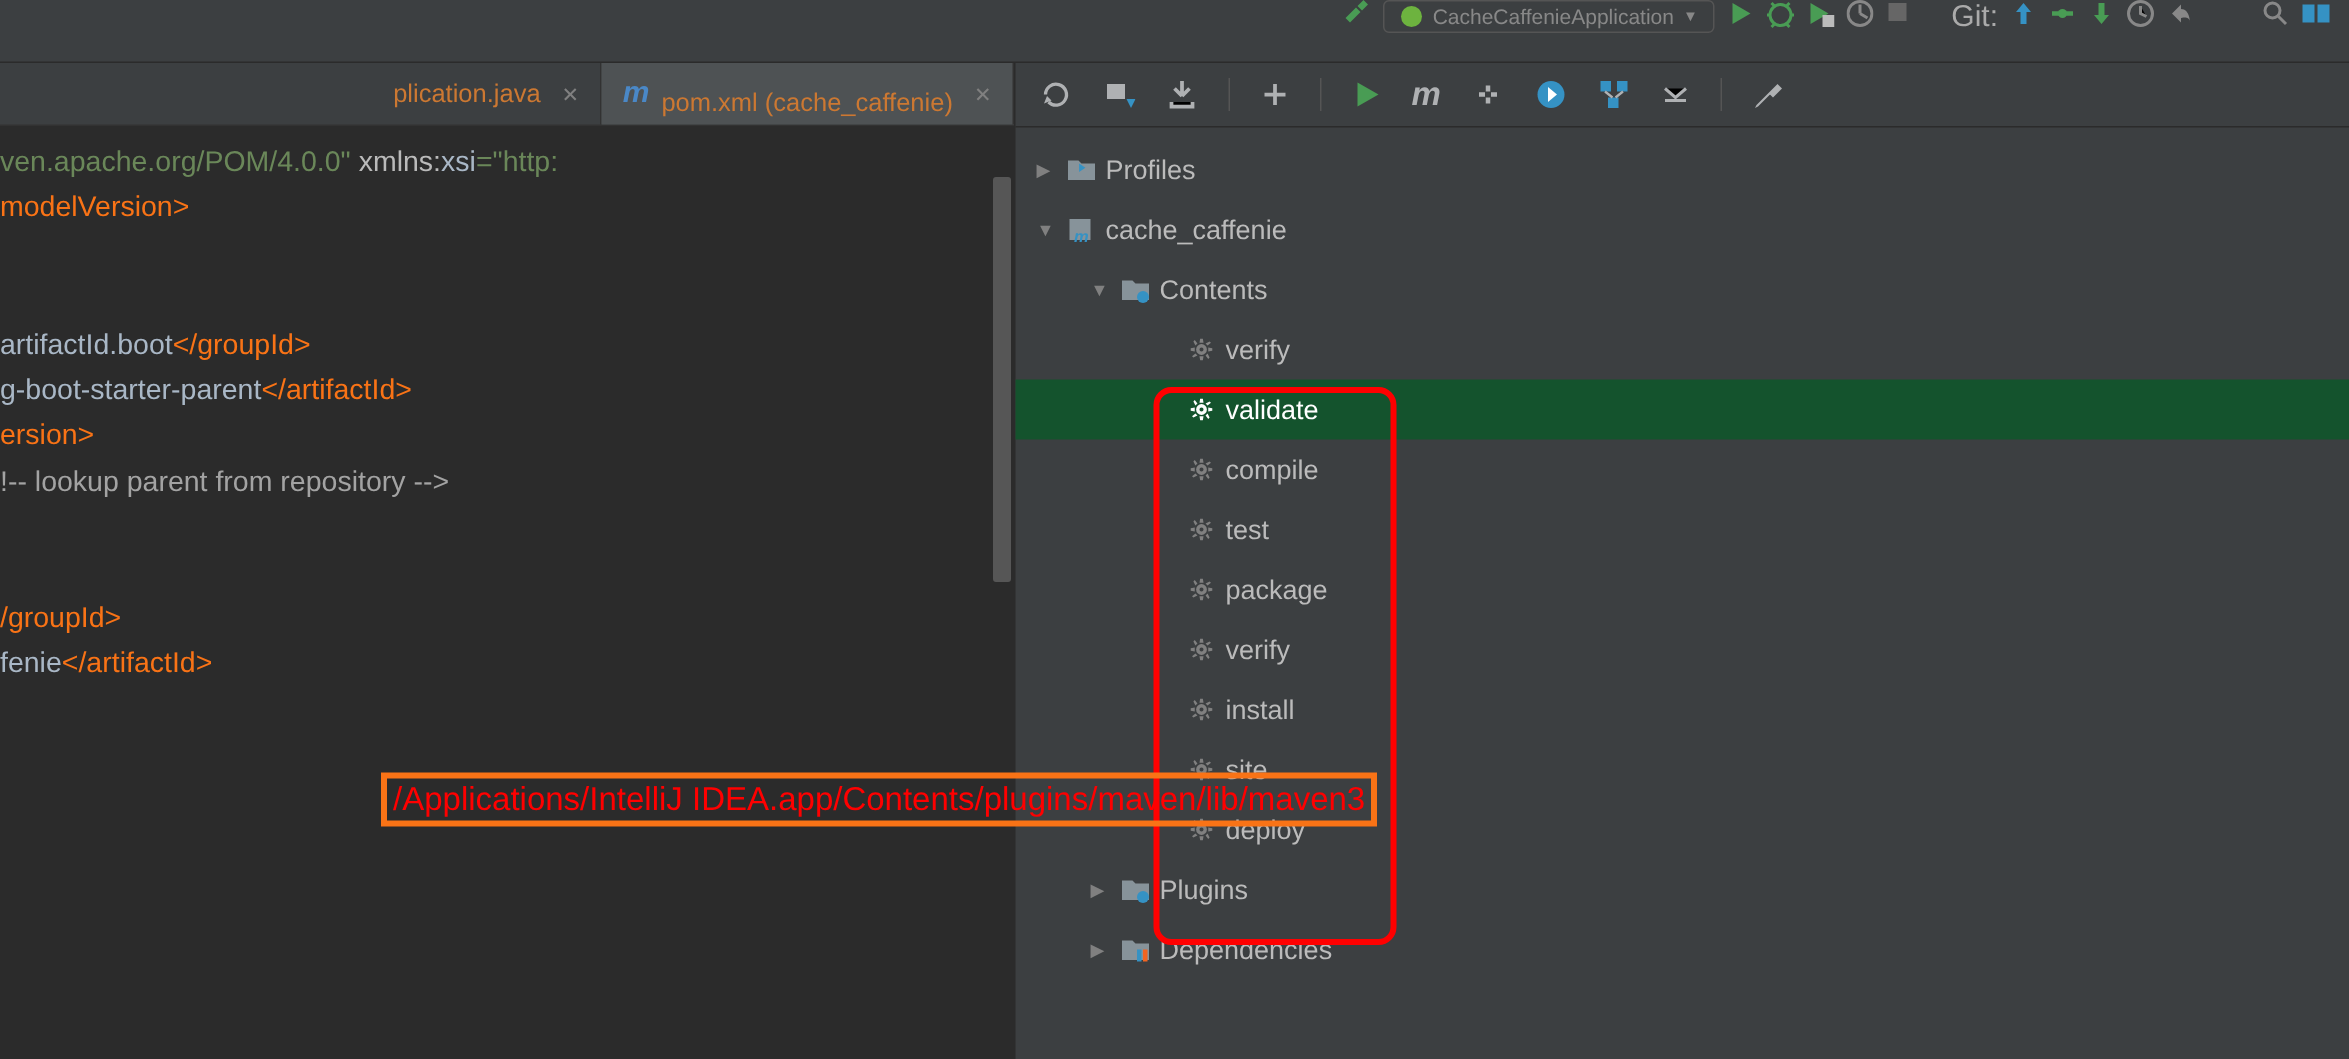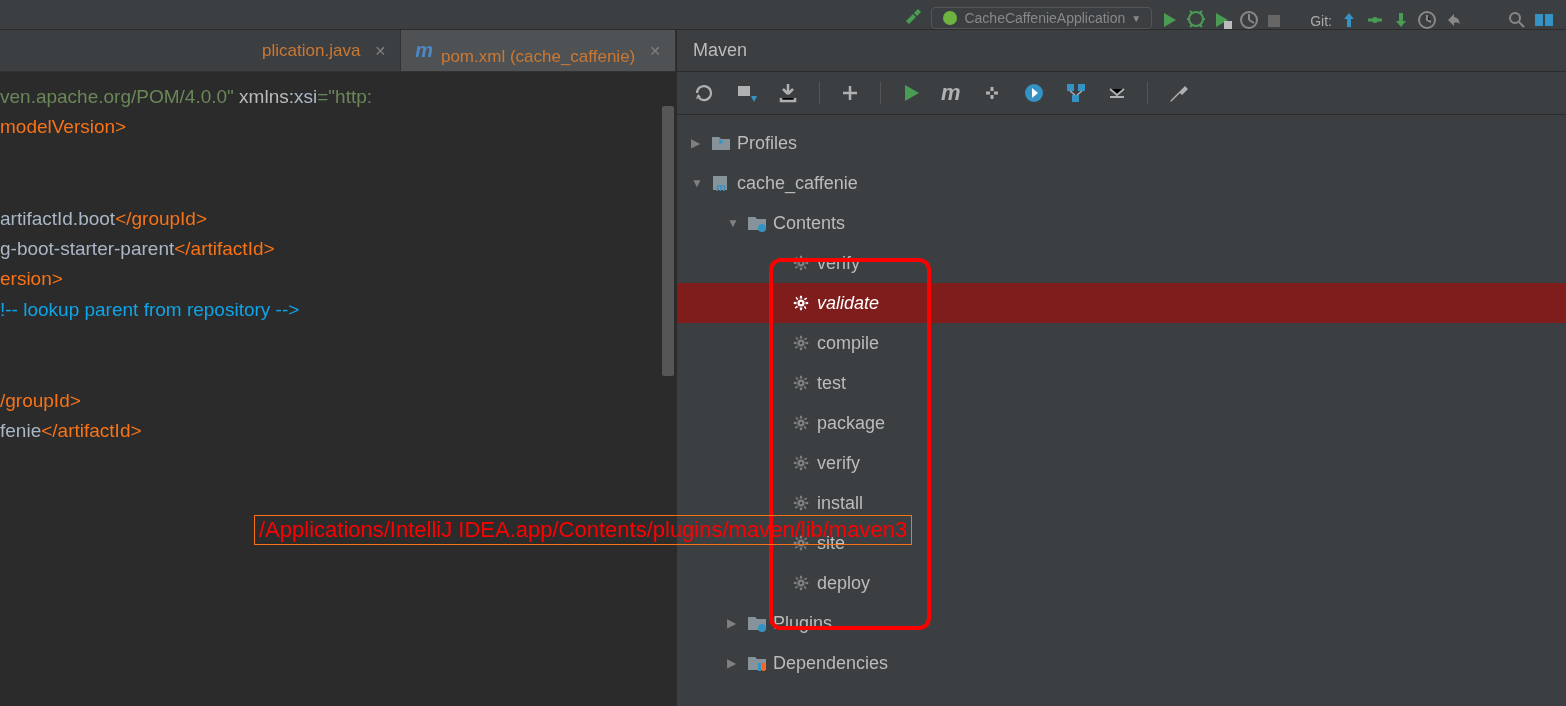--- a/index.html
+++ b/index.html
@@ -10,25 +10,25 @@
     }
     body {
       background: #3c3f41;
       color: #bbbbbb;
       width: 1566px;
       height: 706px;
       overflow: hidden;
       position: relative;
     }
     .top-toolbar {
-      height: 30px;
+      height: 42px;
       background: #3c3f41;
       border-bottom: 1px solid #2b2b2b;
       display: flex;
-      align-items: flex-end;
+      align-items: flex-start;
       padding: 0 10px;
       gap: 8px;
     }
     .top-toolbar .spacer {
       flex: 1;
     }
     .main-content {
       display: flex;
       height: calc(100% - 30px);
     }
@@ -82,21 +82,21 @@
       color: #a9b7c6;
       line-height: 1.6;
       position: relative;
     }
     .code-line {
       white-space: pre;
     }
     .xml-attr-val { color: #6a8759; }
     .xml-attr-name { color: #bababa; }
     .xml-tag { color: #f97316; }
-    .xml-comment { color: #0ea5e9; }
+    .xml-comment { color: #a3a3a3; }
     .scrollbar-thumb {
       position: absolute;
       right: 2px;
       top: 76px;
       width: 12px;
       height: 270px;
       background: #565656;
       border-radius: 2px;
     }
     .maven-pane {
@@ -131,23 +131,22 @@
     }
     .tree-row {
       display: flex;
       align-items: center;
       height: 40px;
       padding-left: 14px;
       cursor: pointer;
       gap: 6px;
     }
     .tree-row.selected {
-      background: #7f1d1d;
+      background: #14532d;
       color: #ffffff;
-      font-style: italic;
     }
     .tree-arrow {
       width: 14px;
       color: #808080;
       font-size: 12px;
     }
     .tree-indent {
       display: inline-block;
     }
     .tree-icon {
@@ -166,21 +165,21 @@
       border-radius: 12px;
       pointer-events: none;
     }
     .annotation {
       position: absolute;
       left: 254px;
       top: 515px;
       color: #ff0000;
       font-size: 22px;
       font-family: "Helvetica Neue", Arial, sans-serif;
-      border: 1px solid #f97316;
+      border: 4px solid #f97316;
       padding: 1px 4px;
       z-index: 100;
     }
   </style>
 </head>
 <body>
 
 <div class="top-toolbar">
   <span class="spacer"></span>
   <svg width="20" height="20" viewBox="0 0 20 20">
@@ -204,21 +203,21 @@
       <path fill="#499C54" d="M2 2 L14 9 L2 16 Z"></path>
       <path fill="#bbbbbb" d="M10 10 L18 10 L18 18 L10 18 Z"></path>
     </svg>
   <svg width="18" height="18" viewBox="0 0 18 18">
       <circle cx="9" cy="9" r="8" fill="none" stroke="#888" stroke-width="2"></circle>
       <path stroke="#888" stroke-width="2" d="M9 9 L9 3 M9 9 L14 12"></path>
     </svg>
   <svg width="16" height="16" viewBox="0 0 16 16">
       <rect x="2" y="2" width="12" height="12" fill="#666"></rect>
     </svg>
-  <span style="color:#aaa;font-size:14px;margin-left:20px">Git:</span>
+  <span style="color:#aaa;font-size:20px;margin-left:20px">Git:</span>
   <svg width="18" height="18" viewBox="0 0 18 18">
       <path fill="#3592C4" d="M9 2 L14 8 L11 8 L11 16 L7 16 L7 8 L4 8 Z"></path>
     </svg>
   <svg width="18" height="18" viewBox="0 0 18 18">
       <path fill="#499C54" d="M2 9 L16 9 M9 9" stroke="#499C54" stroke-width="3"></path>
       <circle cx="9" cy="9" r="3" fill="#499C54"></circle>
     </svg>
   <svg width="18" height="18" viewBox="0 0 18 18">
       <path fill="#499C54" d="M9 16 L14 10 L11 10 L11 2 L7 2 L7 10 L4 10 Z"></path>
     </svg>
@@ -264,21 +263,20 @@
 <div class="code-line"><span class="xml-comment">!-- lookup parent from repository --&gt;</span></div>
 <div class="code-line"> </div>
 <div class="code-line"> </div>
 <div class="code-line"><span class="xml-tag">/groupId&gt;</span></div>
 <div class="code-line"><span>fenie</span><span class="xml-tag">&lt;/artifactId&gt;</span></div>
     </div>
     <div class="scrollbar-thumb"></div>
   </div>
 
   <div class="maven-pane">
-    <div class="maven-title">Maven</div>
     <div class="maven-toolbar">
       <svg width="22" height="22" viewBox="0 0 22 22">
           <path fill="none" stroke="#AFB1B3" stroke-width="2.2" d="M4 11 A7 7 0 1 1 6 16"></path>
           <path fill="#AFB1B3" d="M3 17 L8 15 L5 12 Z"></path>
         </svg>
       <svg width="22" height="22" viewBox="0 0 22 22">
           <path fill="#AFB1B3" d="M3 4 L15 4 L15 14 L3 14 Z"></path>
           <path fill="#3592C4" d="M16 14 L22 14 L19 20 Z"></path>
         </svg>
       <svg width="22" height="22" viewBox="0 0 22 22">

